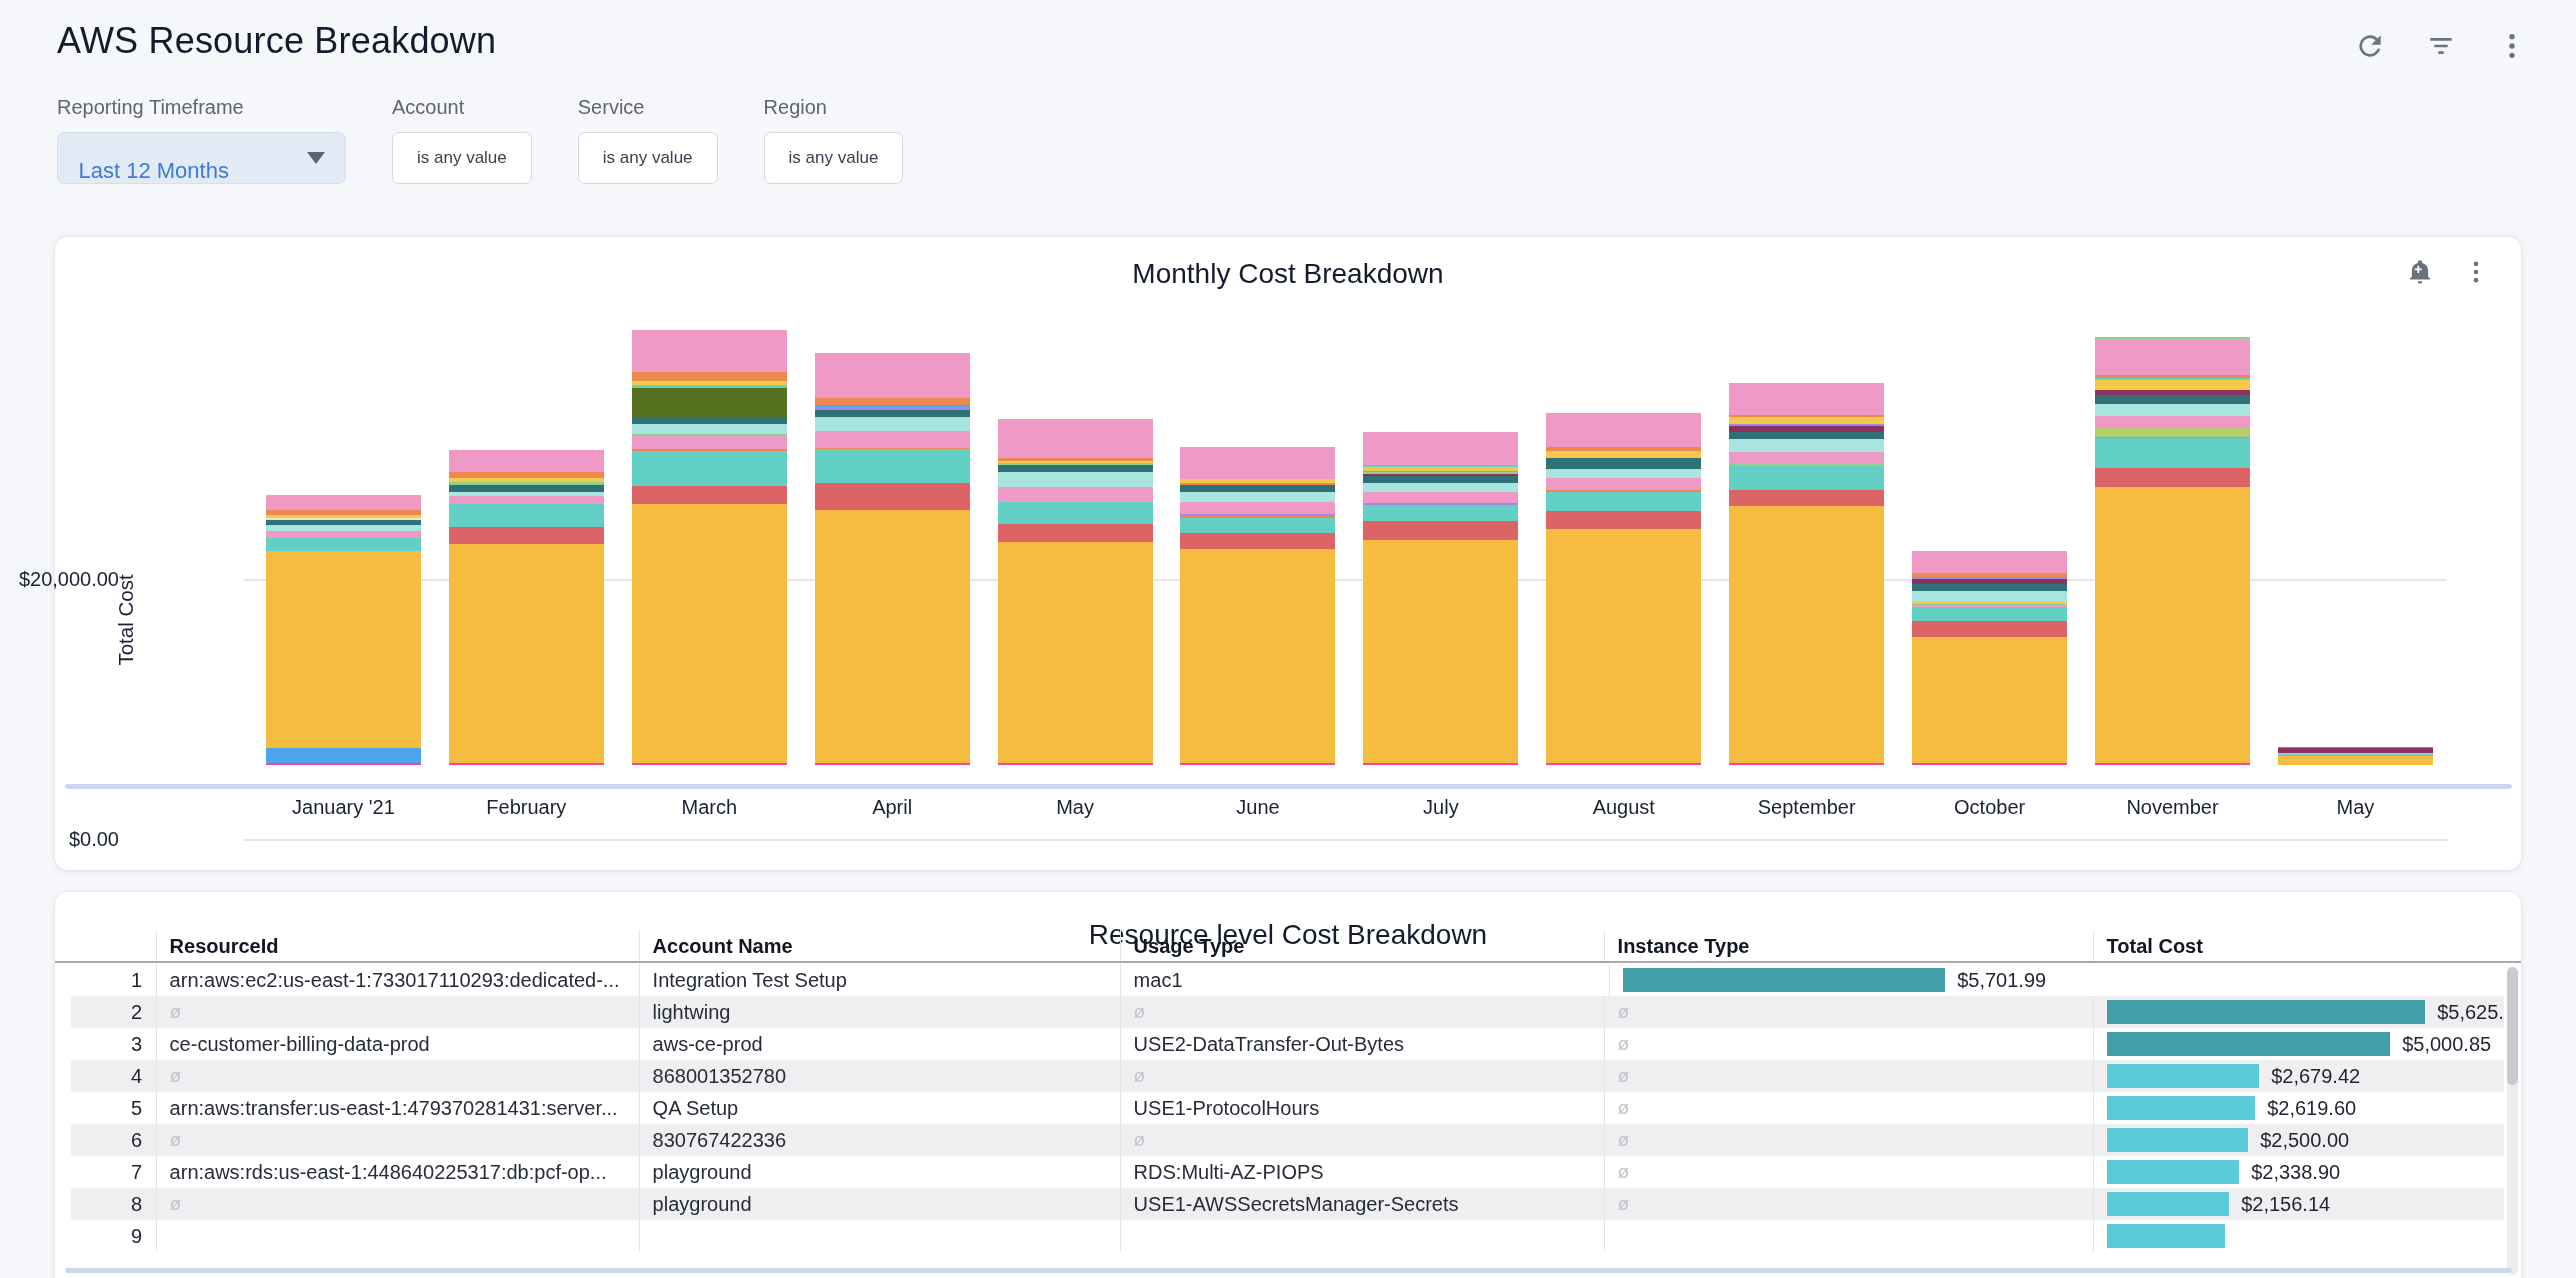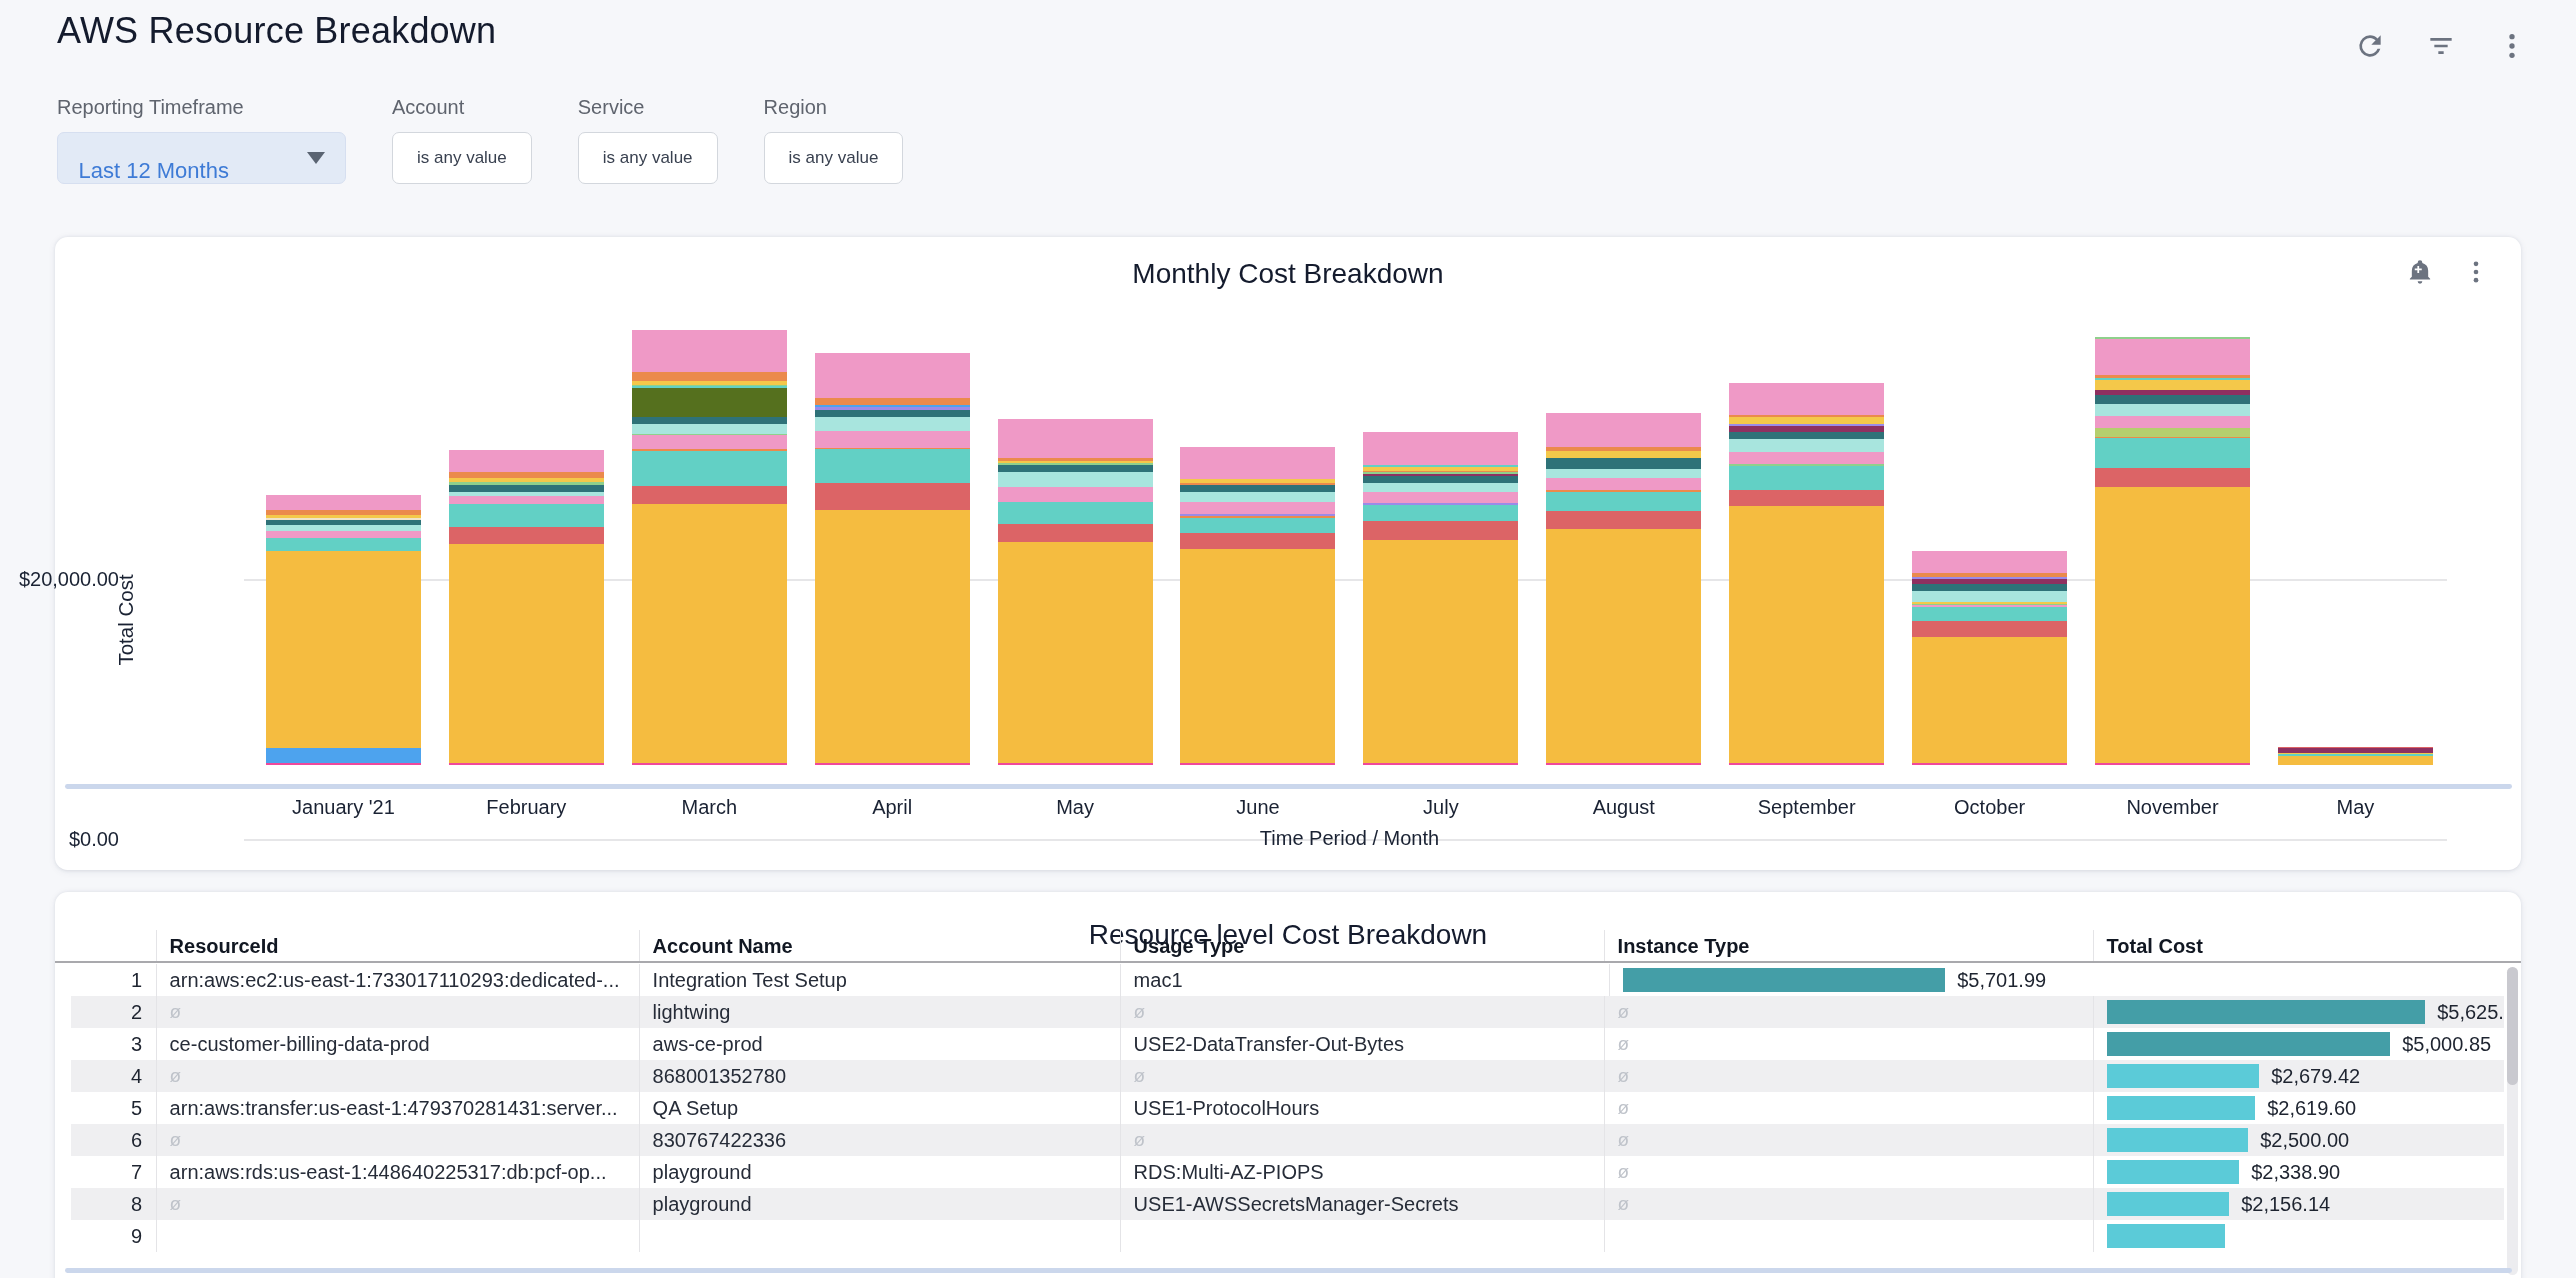--- a/index.html
+++ b/index.html
@@ -5,21 +5,21 @@
   * { margin:0; padding:0; box-sizing:border-box; }
   html,body { width:2576px; height:1279px; }
   body {
     position:relative; overflow:hidden;
     background:#F6F7FA;
     font-family:"Liberation Sans","DejaVu Sans",sans-serif;
     color:#1A2233;
   }
   
   .page-title {
-    position:absolute; left:57px; top:10px;
+    position:absolute; left:57px; top:20px;
     font-size:36px; font-weight:500; letter-spacing:0.2px; color:#141B2D;
   }
   .topbar-icons { position:absolute; right:47px; top:28px; display:flex; gap:36px; color:#6C7380; }
   .icon-btn { width:35px; height:35px; display:flex; align-items:center; justify-content:center; cursor:pointer; }
   .icon-btn svg { width:32px; height:32px; }
   
   .filters { position:absolute; left:57px; top:96px; display:flex; gap:46px; }
   .filter { display:flex; flex-direction:column; }
   .filter-label { font-size:20px; color:#5F646E; margin-bottom:12.6px; }
   .filter-chip {
@@ -330,21 +330,20 @@
       <div class="x-label">April</div>
       <div class="x-label">May</div>
       <div class="x-label">June</div>
       <div class="x-label">July</div>
       <div class="x-label">August</div>
       <div class="x-label">September</div>
       <div class="x-label">October</div>
       <div class="x-label">November</div>
       <div class="x-label">May</div>
     </div>
-  <div class="x-axis-title">Time Period / Month</div>
 </div>
 
 <div class="card" id="table-card">
   <div class="card-title">Resource level Cost Breakdown</div>
   <div id="thead">
     <div class="th col-num" style="border-left:none"></div>
     <div class="th col-rid">ResourceId</div>
     <div class="th col-acct">Account Name</div>
     <div class="th col-usage">Usage Type</div>
     <div class="th col-inst">Instance Type</div>

